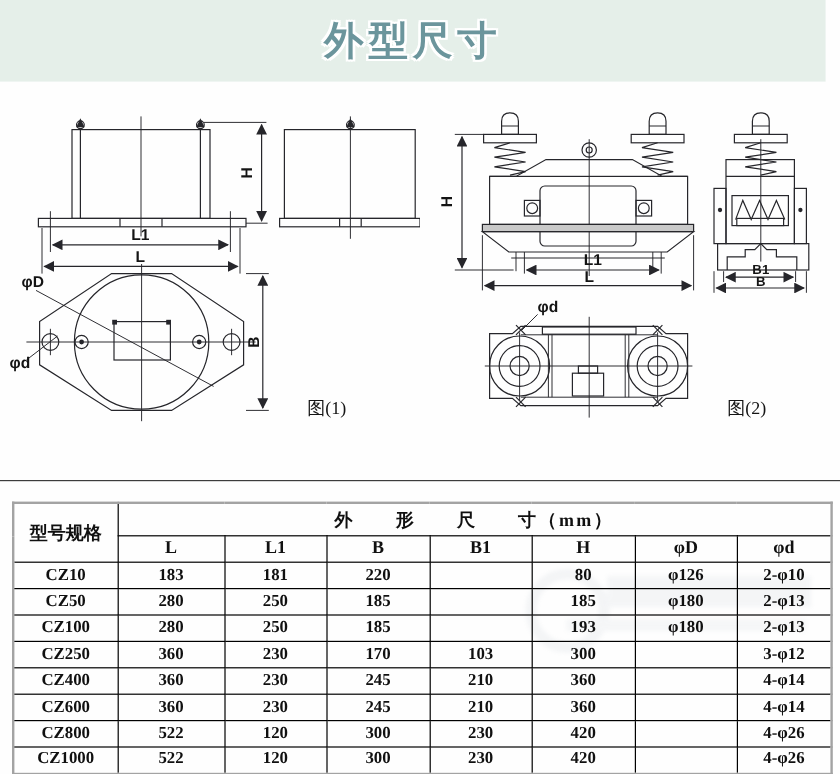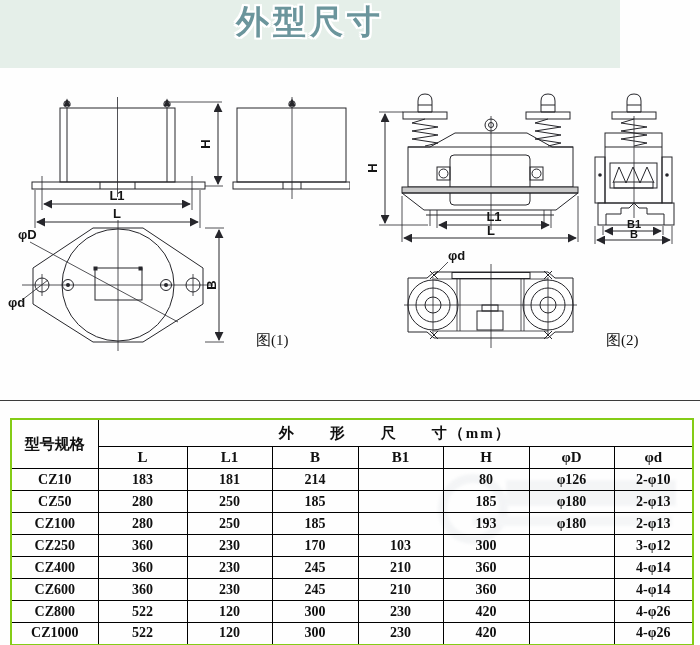--- a/index.html
+++ b/index.html
@@ -1,33 +1,33 @@
 <!DOCTYPE html>
 <html><head>
 <meta charset="utf-8">
 <style>
   html,body{margin:0;padding:0;}
   body{width:700px;height:645px;background:#ffffff;font-family:"Liberation Sans",sans-serif;position:relative;overflow:hidden;}
   .page{position:absolute;left:0;top:0;width:700px;height:645px;background:#fefefe;}
-  .header-band{position:absolute;left:0;top:0;width:620px;height:68px;background:#e5efe9;display:flex;justify-content:center;}
+  .header-band{position:absolute;left:0;top:0;width:688px;height:68px;background:#e5efe9;display:flex;align-items:center;justify-content:center;}
   .page-title{font-size:33px;font-weight:bold;letter-spacing:4px;color:#6b959c;
     text-shadow:-2px -2px 0 #fff,2px -2px 0 #fff,-2px 2px 0 #fff,2px 2px 0 #fff,0 -2px 0 #fff,0 2px 0 #fff,-2px 0 0 #fff,2px 0 0 #fff;}
   .hrule{position:absolute;left:0;top:400px;width:700px;height:1px;background:#3c3c3c;}
   svg.fig{position:absolute;top:68px;width:350px;height:335px;}
   #fig1{left:0;}
   #fig2{left:350px;}
   .ln line,.ln rect,.ln polygon,.ln polyline,.ln path,.ln circle{stroke:#26262b;stroke-width:1;fill:none;}
   .ln .thin{stroke-width:.8;}
   .ln .fillb{fill:#26262b;stroke:none;}
   .ln .band{fill:#c9c9c9;}
   .dlab{font:bold 13px "Liberation Sans",sans-serif;fill:#141414;}
   .dlab.sm{font-size:11px;}
   .cap{font:15px "Liberation Serif","DejaVu Serif",serif;fill:#141414;}
   table.spec{position:absolute;left:10px;top:418px;width:682px;border-collapse:collapse;table-layout:fixed;
-    font-family:"Liberation Serif","DejaVu Serif",serif;color:#101010;border:2px solid #84cc16;}
+    font-family:"Liberation Serif","DejaVu Serif",serif;color:#101010;border:2px solid #a3a3a3;}
   .spec th,.spec td{border:1px solid #000;text-align:center;vertical-align:middle;padding:0;font-weight:bold;}
   .spec thead tr.group-row th{height:26px;font-size:15px;}
   .spec thead tr.cols-row th{height:21px;font-size:15px;}
   .spec tbody tr{height:22px;font-size:14px;}
   .spec td.model-col{font-size:14px;}
   .spec th.group-head{letter-spacing:2px;}
   .watermark{position:absolute;left:432px;top:468px;width:262px;height:72px;opacity:.09;filter:blur(1.6px);pointer-events:none;}
   .wm-ring{position:absolute;left:6px;top:6px;width:52px;height:52px;border:9px solid #8c9aa9;border-radius:50%;display:block;}
   .wm-bar1{position:absolute;left:74px;top:12px;width:170px;height:26px;background:#97a4b2;display:block;}
   .wm-bar2{position:absolute;left:40px;top:48px;width:200px;height:10px;background:#a2aeba;display:block;}
@@ -253,21 +253,21 @@
         <th>H</th>
         <th>φD</th>
         <th>φd</th>
       </tr>
     </thead>
     <tbody>
         <tr>
           <td class="model-col">CZ10</td>
           <td>183</td>
           <td>181</td>
-          <td>214</td>
+          <td>220</td>
           <td></td>
           <td>80</td>
           <td>φ126</td>
           <td>2-φ10</td>
         </tr>
         <tr>
           <td class="model-col">CZ50</td>
           <td>280</td>
           <td>250</td>
           <td>185</td>

